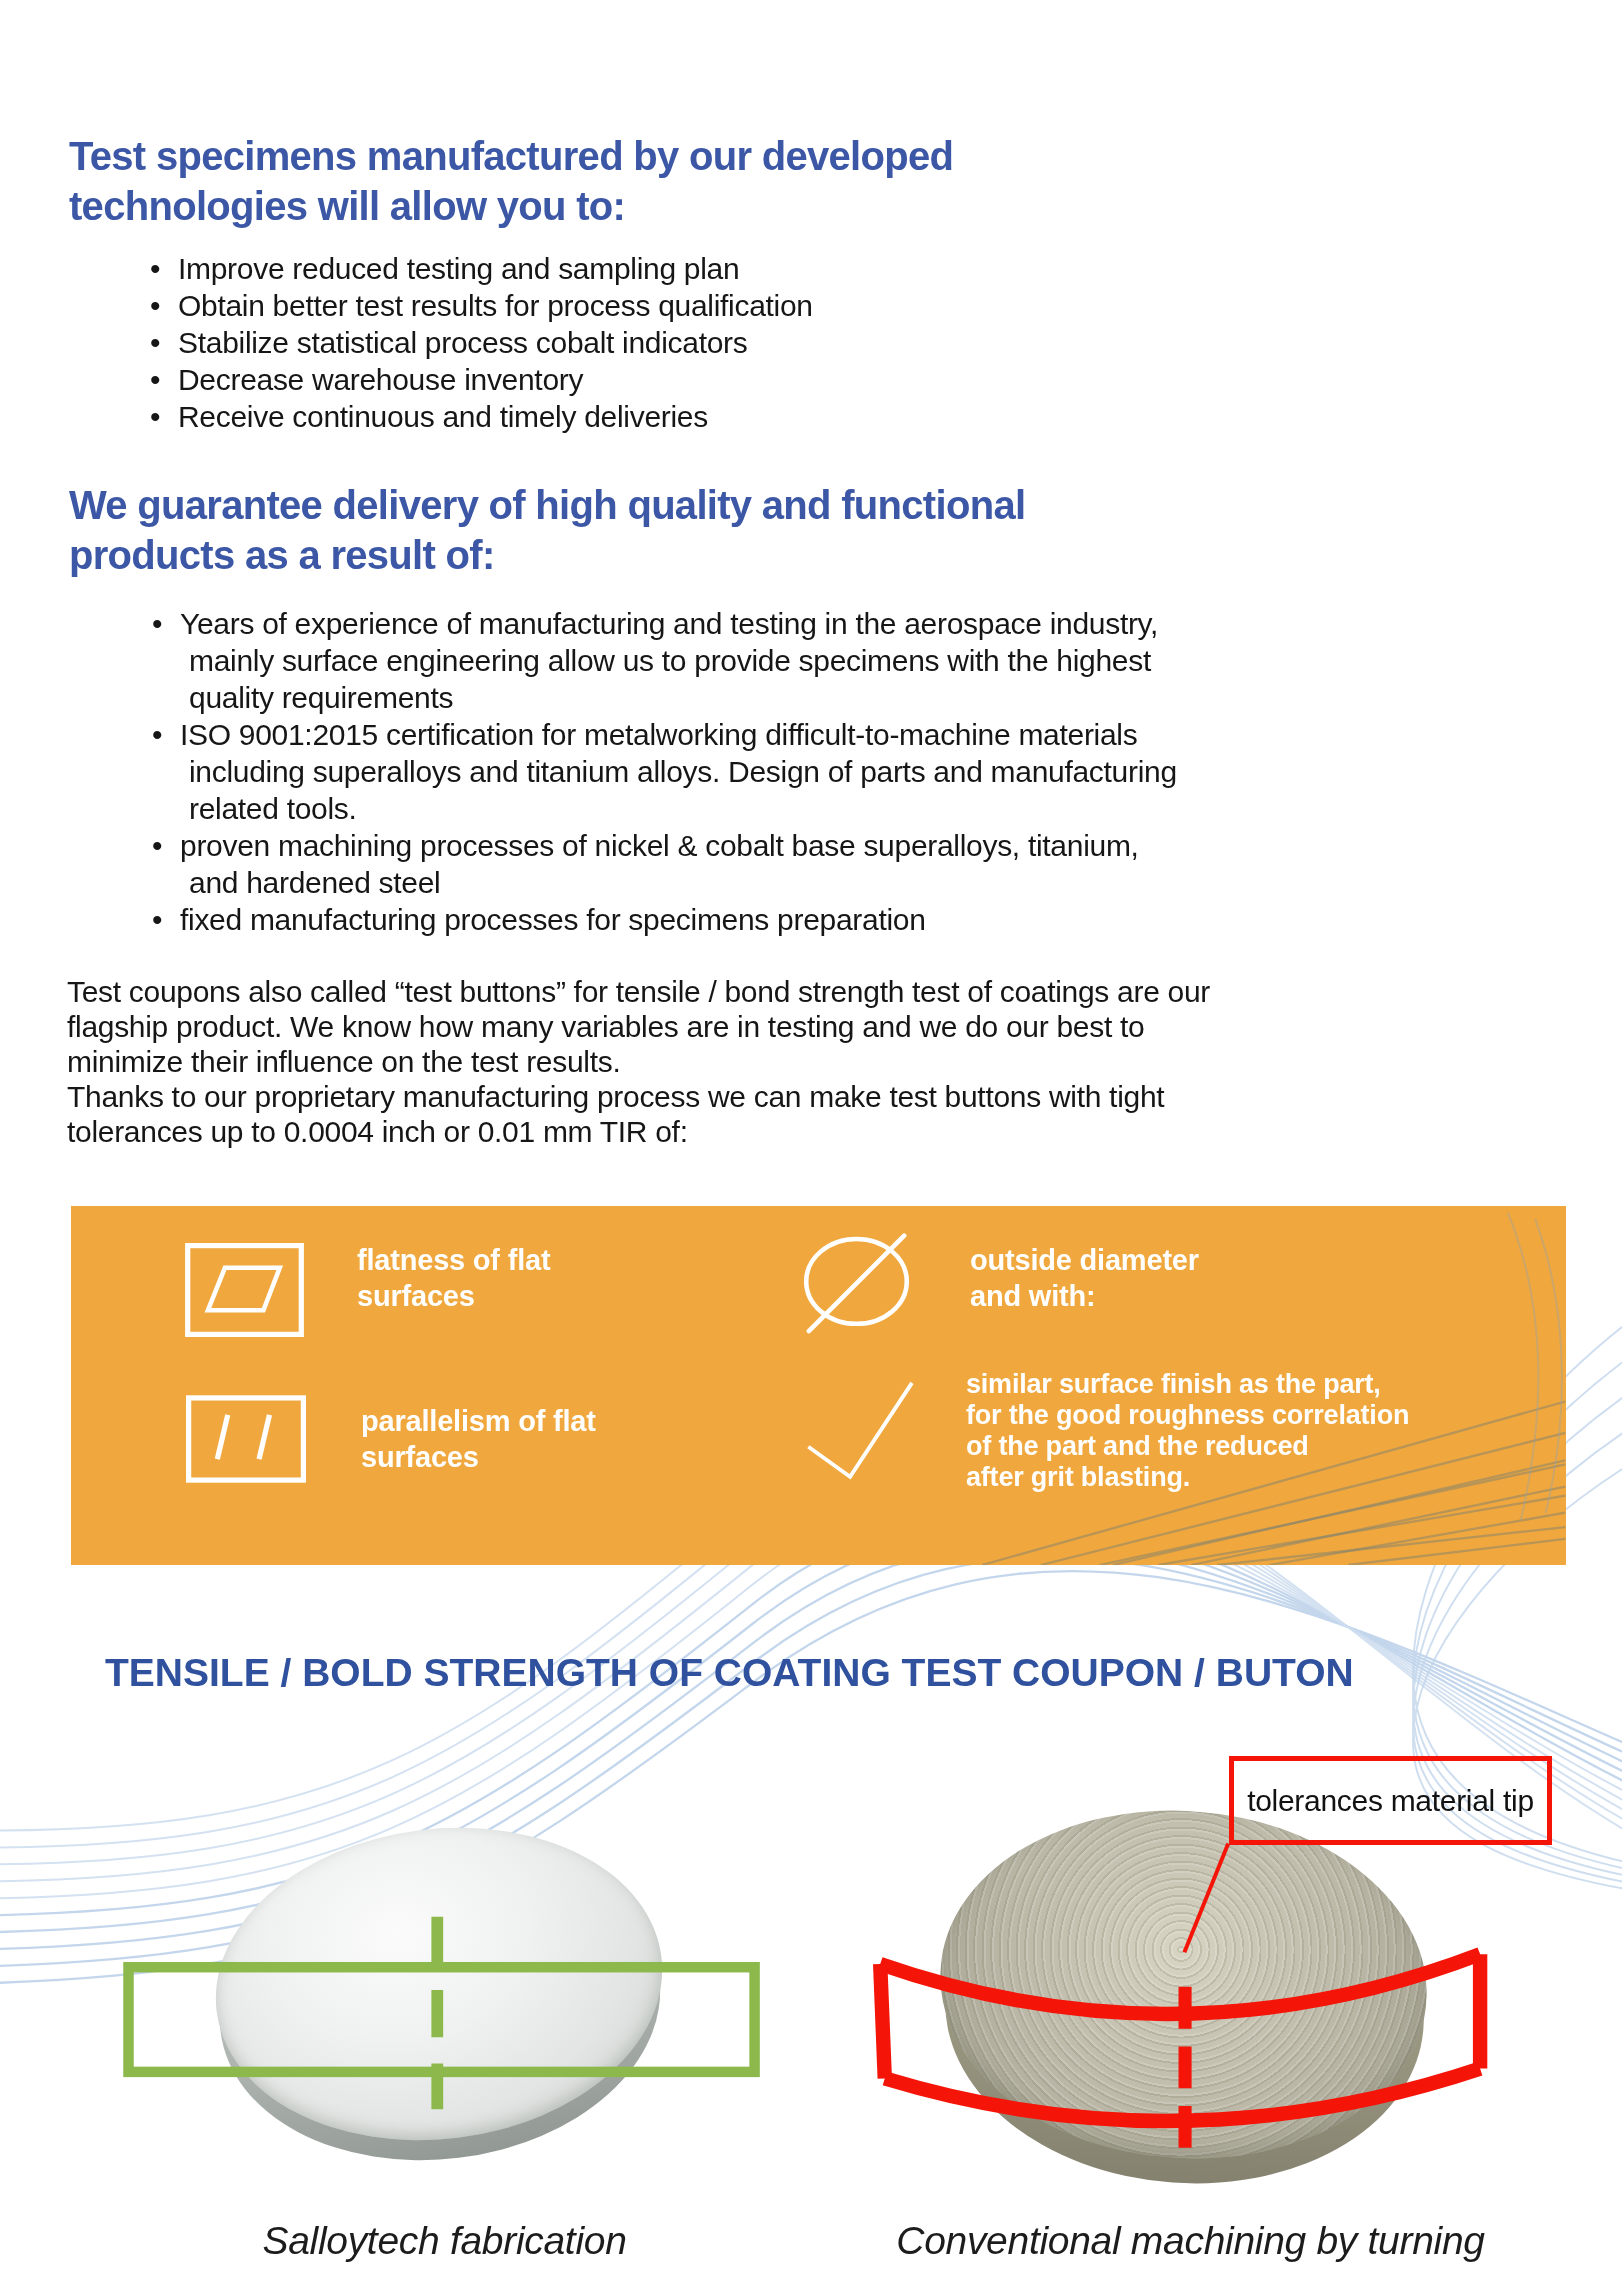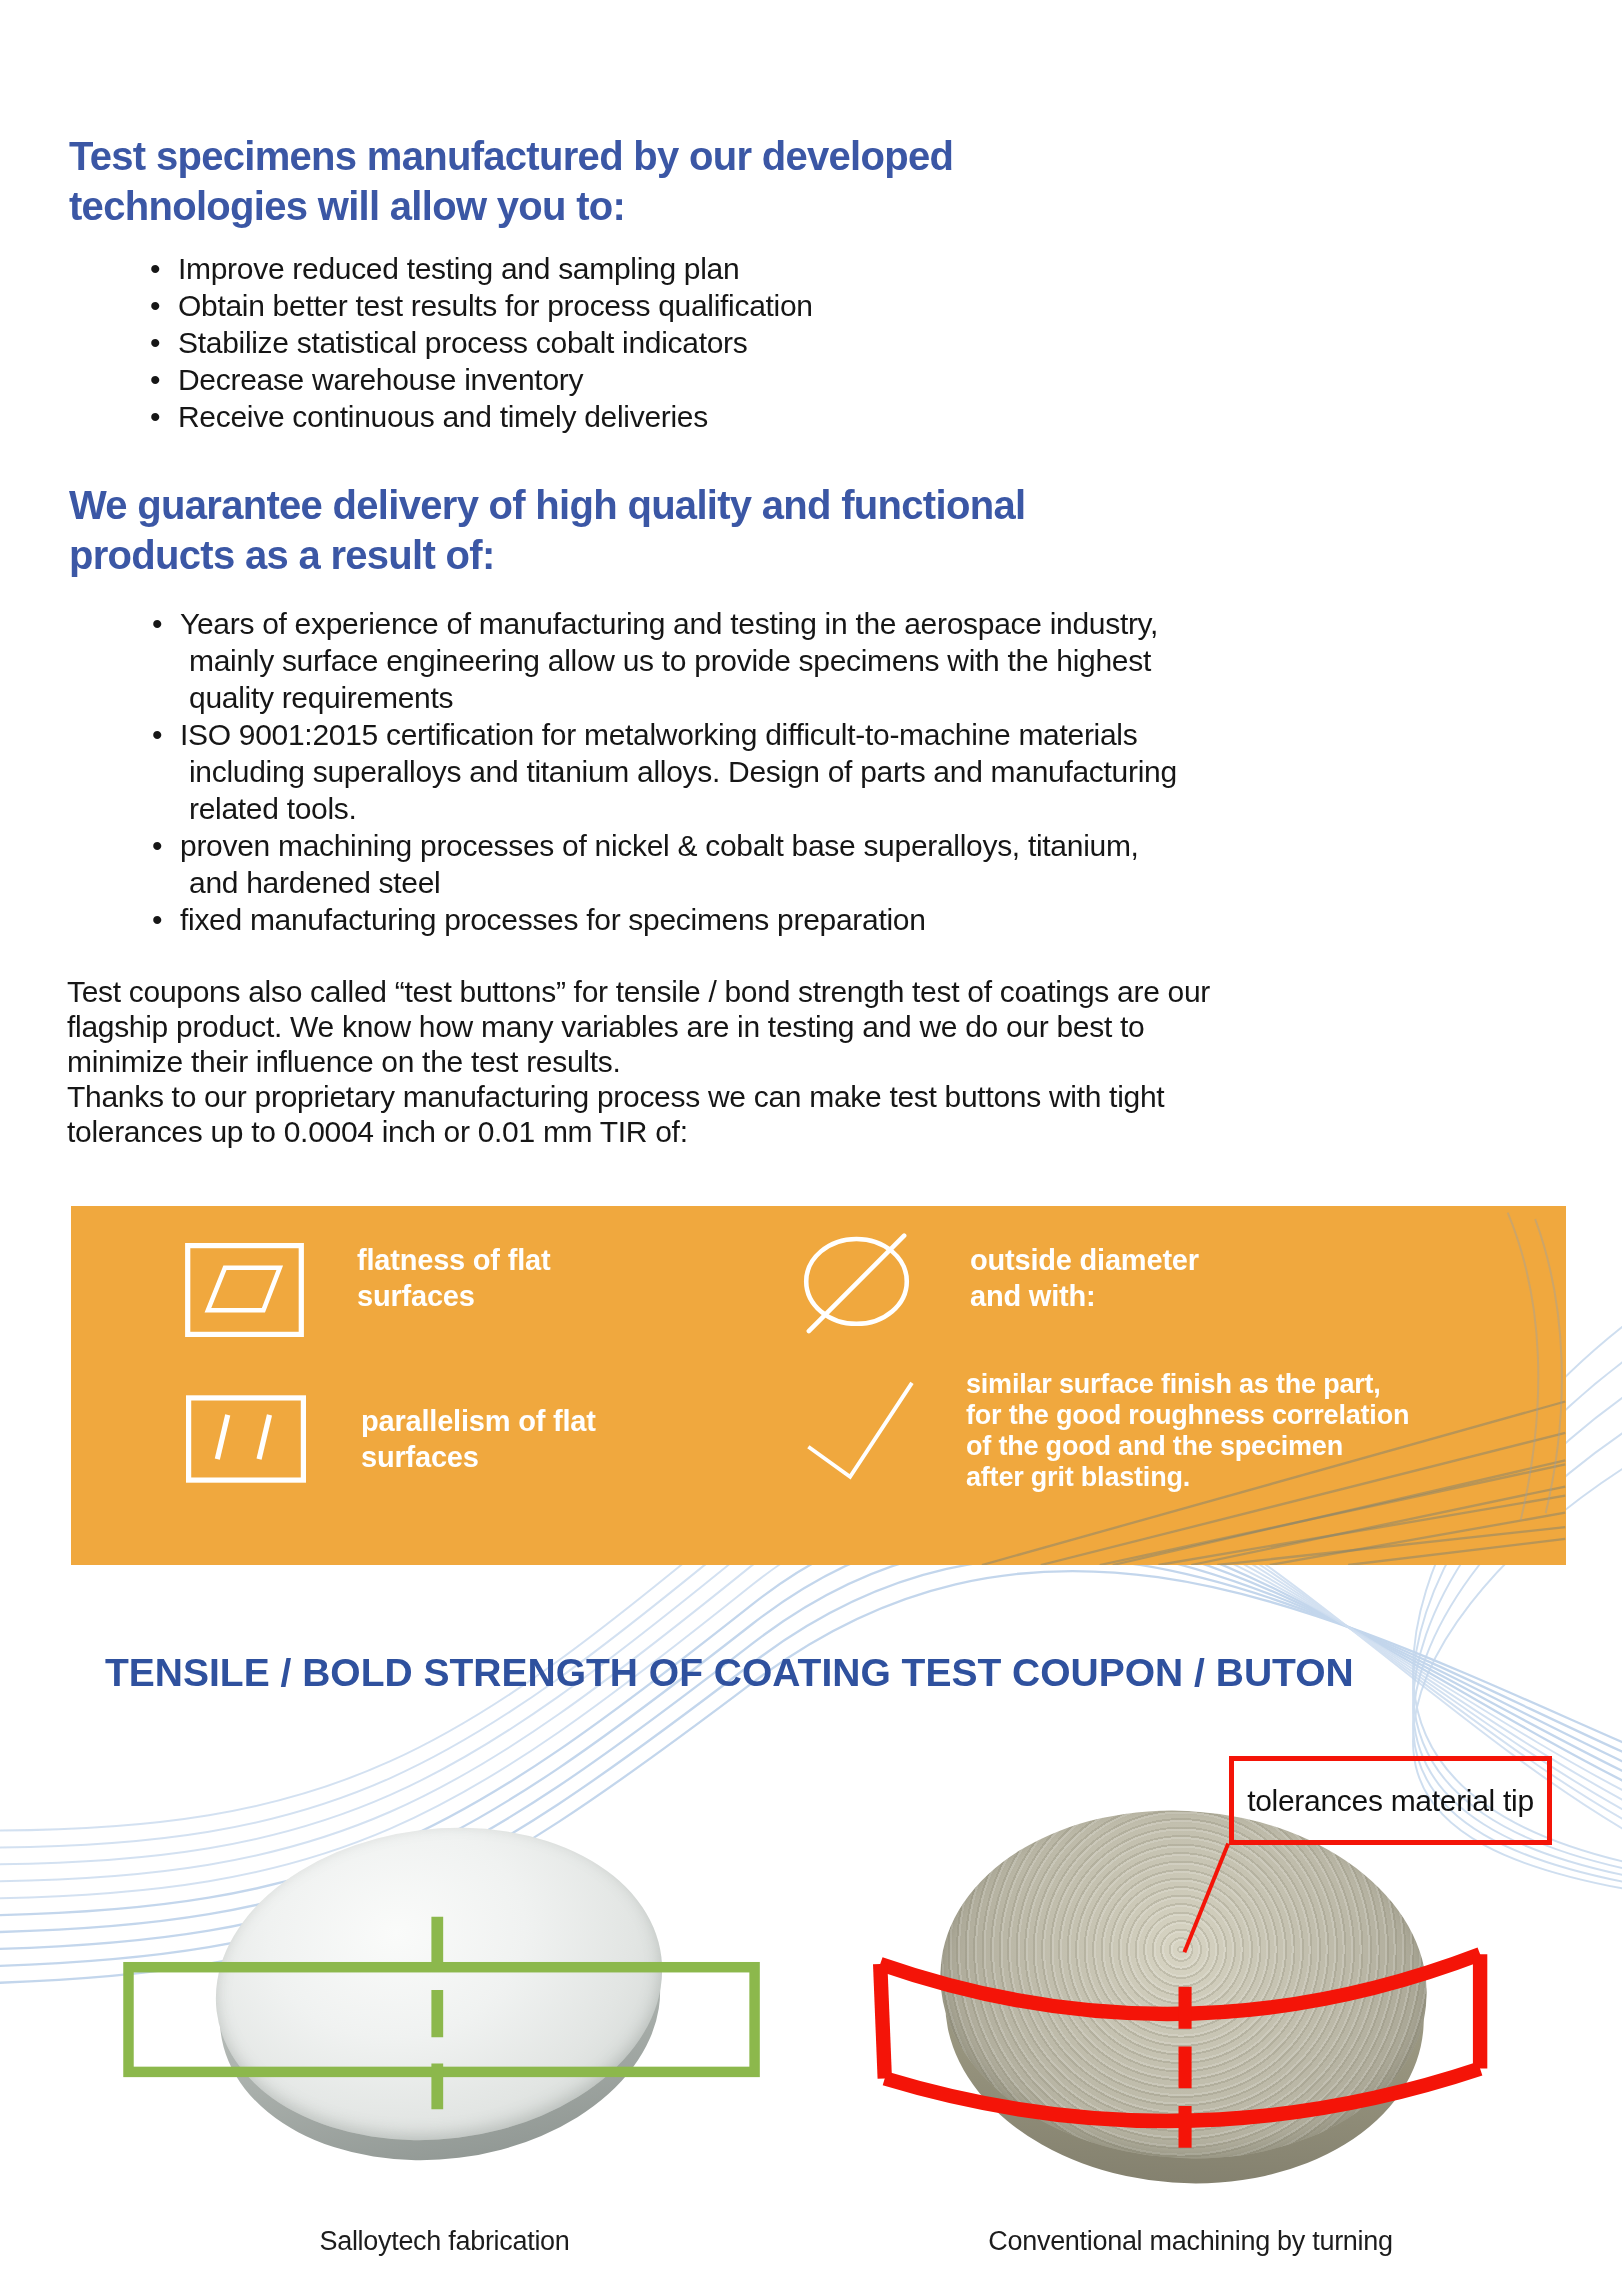--- a/index.html
+++ b/index.html
@@ -70,21 +70,21 @@
   .annot-svg{position:absolute;left:0;top:0;z-index:4;}
   .red-label-box{
     position:absolute;left:1229px;top:1722px;width:323px;height:89px;
     border:5.9px solid #f41408;box-sizing:border-box;z-index:5;
     display:flex;align-items:center;justify-content:center;
     font-size:30px;color:#121212;letter-spacing:-0.3px;white-space:nowrap;
   }
 
   .caption{
     position:absolute;top:2186px;height:46px;z-index:3;color:#1c1c1c;
-    font-size:27px;line-height:42px;text-align:center;white-space:nowrap;letter-spacing:-0.3px;
+    font-size:39px;line-height:42px;text-align:center;white-space:nowrap;letter-spacing:-0.3px;font-style:italic;
   }
   .caption.left{left:196px;width:497px;}
   .caption.right{left:811px;width:759px;}
 
   .footer-bar{
     position:absolute;left:0;top:2281px;width:1623px;height:14.4px;
     background:#4d74b8;z-index:1;
   }
 
   .bg-swirls{position:absolute;left:0;top:0;z-index:0;}
@@ -203,21 +203,21 @@
     <div>parallelism of flat</div>
     <div>surfaces</div>
   </div>
 
   <svg class="obox-icon" style="left:804px;top:1345px;" width="113" height="116" viewBox="0 0 172 178" fill="none">
     <polyline points="6,104 70,150 165,6" stroke="#ffffff" stroke-width="6" fill="none"></polyline>
   </svg>
   <div class="obox-label small" style="left:966px;top:1335px;">
     <div>similar surface finish as the part,</div>
     <div>for the good roughness correlation</div>
-    <div>of the good and the specimen</div>
+    <div>of the part and the reduced</div>
     <div>after grit blasting.</div>
   </div>
 
   <div class="h3-blue" style="left:105px;top:1618px;">TENSILE / BOLD STRENGTH OF COATING TEST COUPON / BUTON</div>
 
   <div class="disc disc-left">
     <div class="rim"></div>
     <div class="face"></div>
   </div>
 

